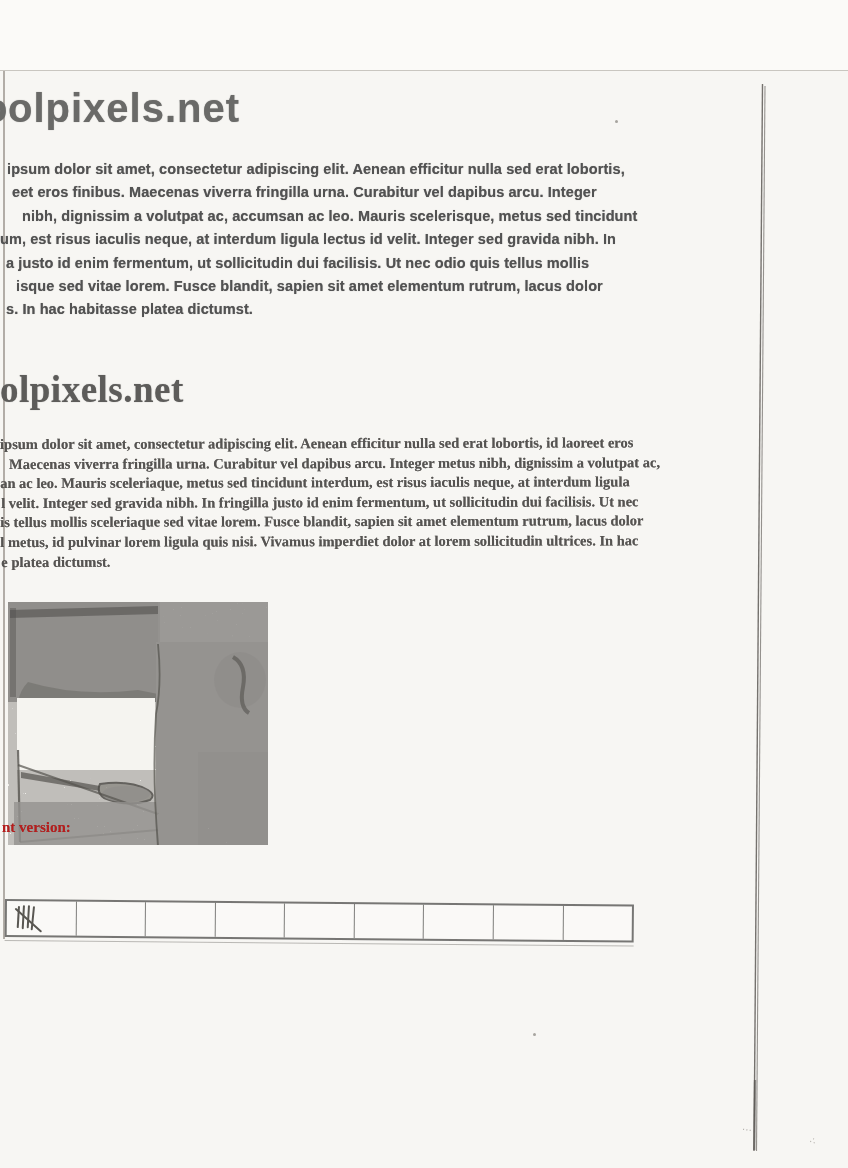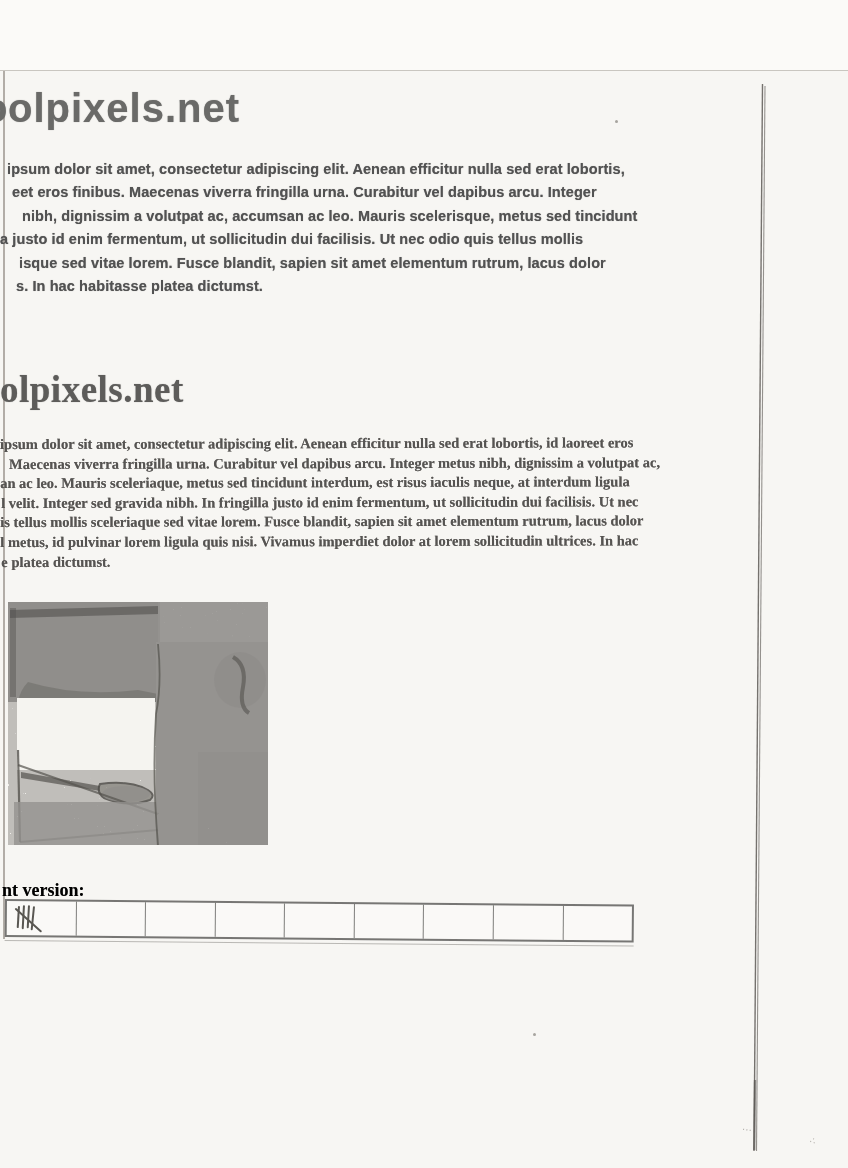--- a/index.html
+++ b/index.html
@@ -39,21 +39,21 @@
     position:absolute;left:0;top:158px;width:700px;
     font-family:"Liberation Sans",sans-serif;font-weight:bold;
     font-size:14.5px;line-height:23.4px;color:#525252;
     letter-spacing:.1px;text-shadow:0 0 .7px rgba(85,85,85,.7);
   }
   .para-sans .ln{white-space:nowrap;}
   .para-sans .ln:nth-child(1){padding-left:7px;}
   .para-sans .ln:nth-child(2){padding-left:12px;}
   .para-sans .ln:nth-child(3){padding-left:22px;}
   .para-sans .ln:nth-child(4){padding-left:0px;}
-  .para-sans .ln:nth-child(5){padding-left:19px;}
+  .para-sans .ln:nth-child(5){padding-left:6px;}
   .para-sans .ln:nth-child(6){padding-left:16px;}
   .para-sans .ln:nth-child(7){padding-left:6px;}
   .para-sans .ln:nth-child(8){padding-left:14px;}
 
   .para-serif{
     position:absolute;left:0;top:435px;width:720px;
     font-family:"Liberation Serif","DejaVu Serif",serif;font-weight:bold;
     font-size:14.5px;line-height:19.6px;color:#565452;
     text-shadow:0 0 .6px rgba(80,78,76,.65);
     transform:rotate(-0.15deg);transform-origin:left top;
@@ -61,23 +61,23 @@
   .para-serif .ln{white-space:nowrap;}
   .para-serif .ln:nth-child(2){padding-left:9px;}
   .para-serif .ln:nth-child(4){padding-left:1px;}
   .para-serif .ln:nth-child(7){padding-left:1px;}
 
   
   .photo{position:absolute;left:8px;top:602px;width:260px;height:243px;}
 
   
   .version-label{
-    position:absolute;left:2px;top:880px;
+    position:absolute;left:2px;top:819px;
     font-family:"Liberation Serif","DejaVu Serif",serif;font-weight:bold;
-    font-size:18px;color:#000000;text-shadow:0 0 .6px rgba(80,78,74,.6);
+    font-size:15px;color:#b91c1c;text-shadow:0 0 .6px rgba(80,78,74,.6);
   }
   .tally-table{
     position:absolute;left:5px;top:899px;width:625px;height:34px;
     display:flex;border:2px solid rgba(95,95,93,.85);
     transform:rotate(0.5deg);transform-origin:left top;
     background:rgba(255,255,255,.35);
   }
   .tally-table::after{
     content:"";position:absolute;left:-2px;right:-2px;bottom:-6px;height:1.5px;
     background:rgba(110,108,104,.45);
@@ -103,20 +103,21 @@
 <div class="top-rule"></div>
 <div class="left-edge-line"></div>
 
 <div class="cut-glyph-sans"><span>o</span></div>
 <div class="h-sans">olpixels.net</div>
 
 <div class="para-sans">
   <div class="ln">ipsum dolor sit amet, consectetur adipiscing elit. Aenean efficitur nulla sed erat lobortis,</div>
   <div class="ln">eet eros finibus. Maecenas viverra fringilla urna. Curabitur vel dapibus arcu. Integer</div>
   <div class="ln">nibh, dignissim a volutpat ac, accumsan ac leo. Mauris scelerisque, metus sed tincidunt</div>
+  <div class="ln">um, est risus iaculis neque, at interdum ligula lectus id velit. Integer sed gravida nibh. In</div>
   <div class="ln">a justo id enim fermentum, ut sollicitudin dui facilisis. Ut nec odio quis tellus mollis</div>
   <div class="ln">isque sed vitae lorem. Fusce blandit, sapien sit amet elementum rutrum, lacus dolor</div>
   <div class="ln">s. In hac habitasse platea dictumst.</div>
 </div>
 
 <div class="h-serif">olpixels.net</div>
 
 <div class="para-serif">
   <div class="ln">ipsum dolor sit amet, consectetur adipiscing elit. Aenean efficitur nulla sed erat lobortis, id laoreet eros</div>
   <div class="ln">Maecenas viverra fringilla urna. Curabitur vel dapibus arcu. Integer metus nibh, dignissim a volutpat ac,</div>

